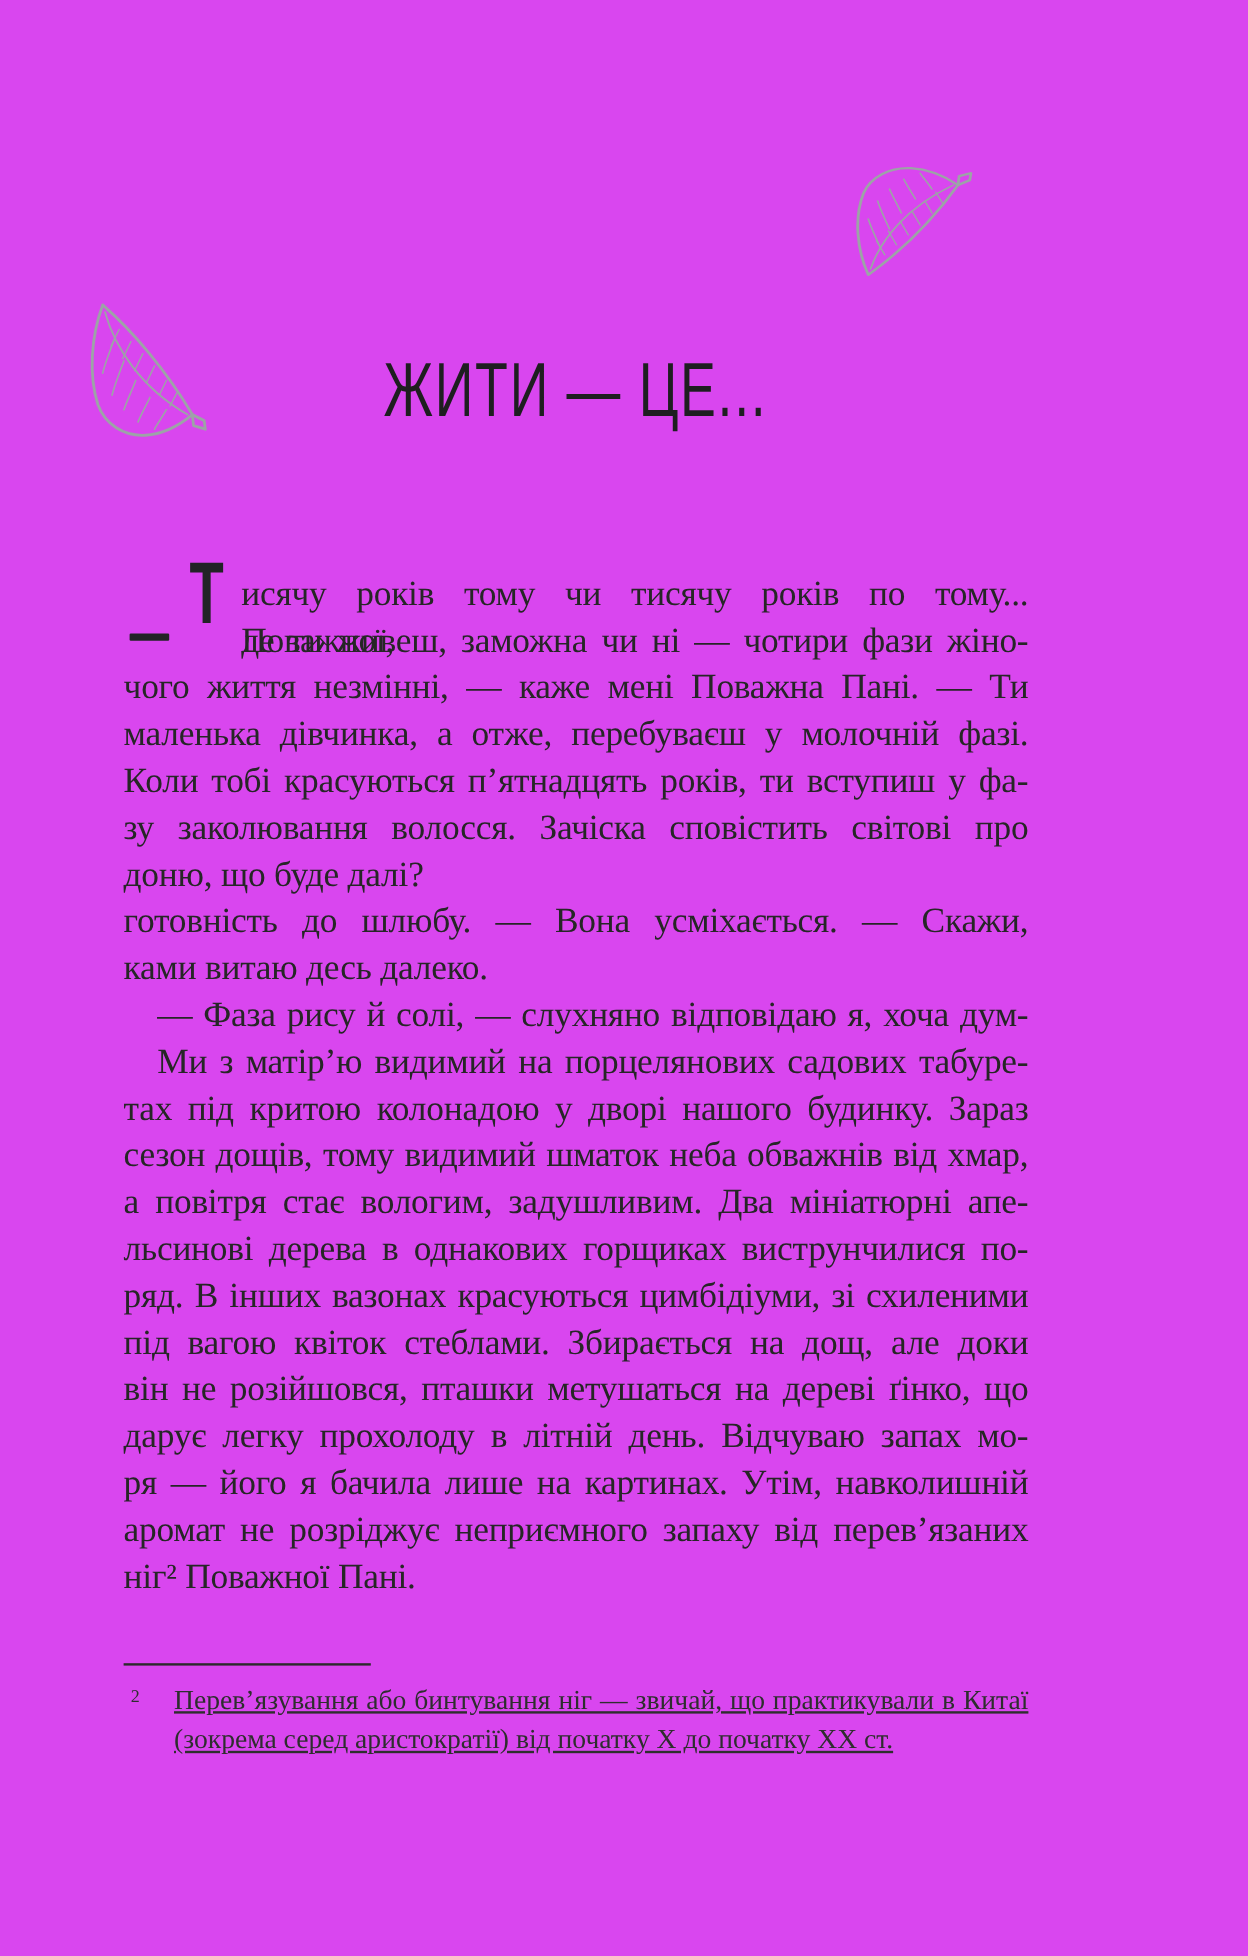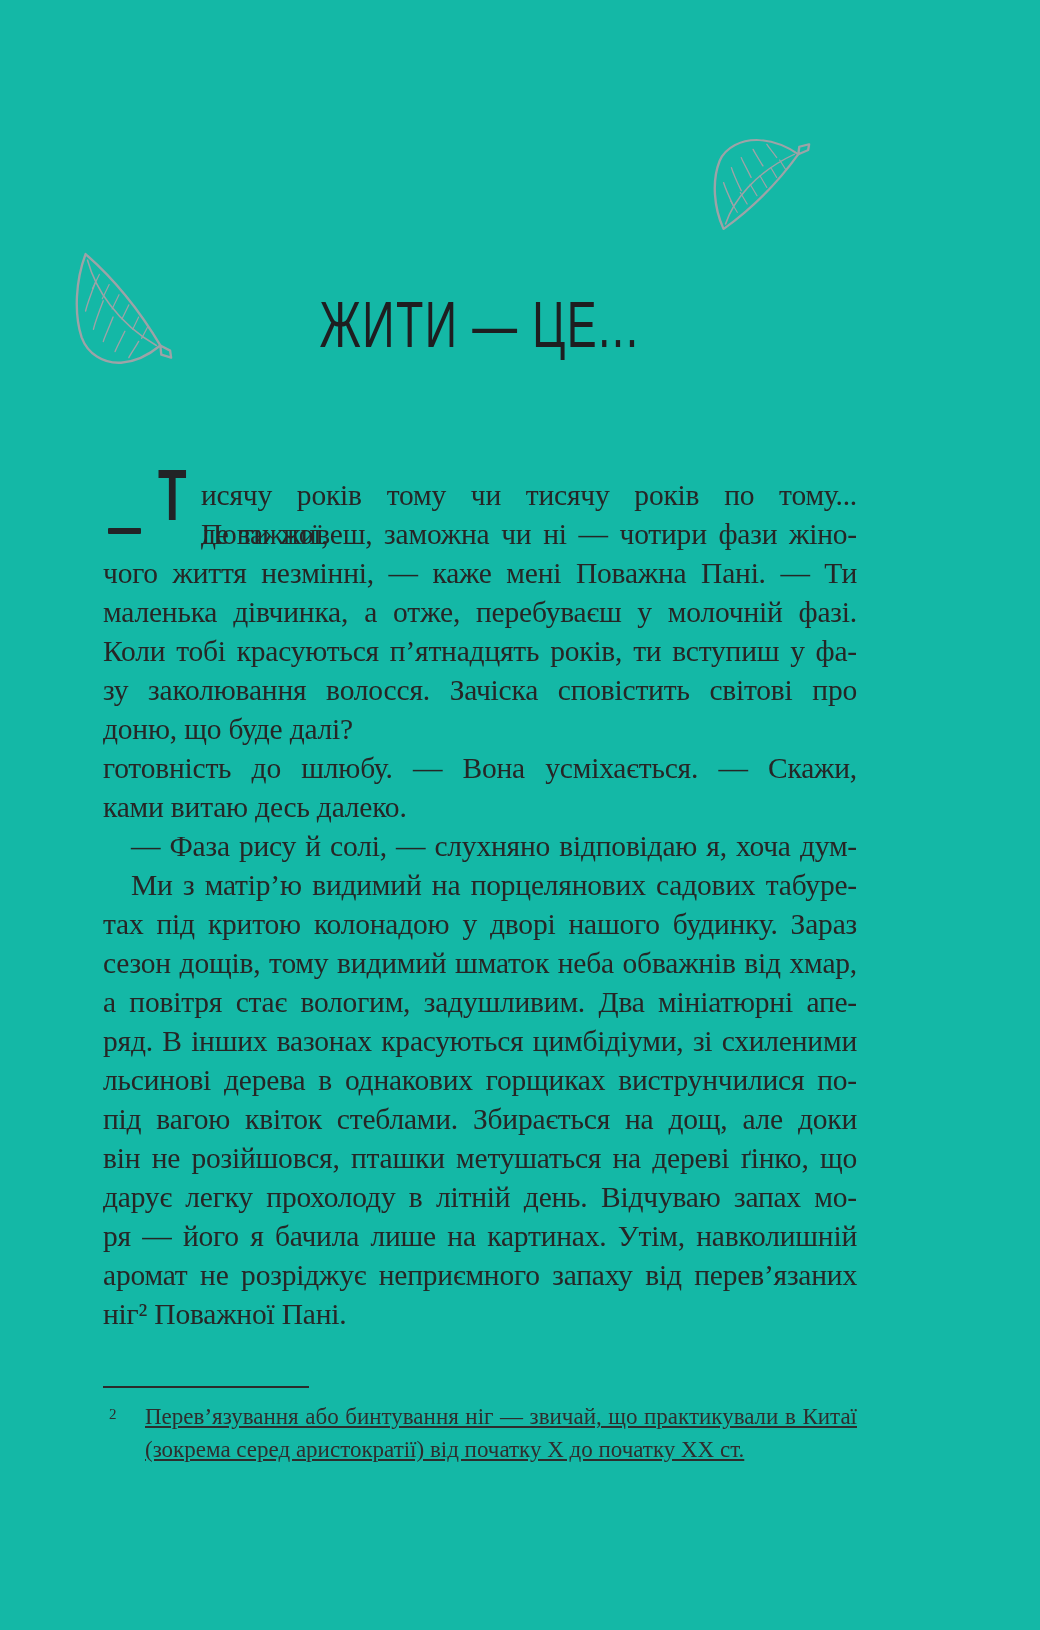--- a/index.html
+++ b/index.html
@@ -1,21 +1,21 @@
 <!DOCTYPE html>
 <html lang="uk"><head>
 <meta charset="utf-8">
 <style>
   html,body{margin:0;padding:0;}
   body{
     width:1040px;height:1630px;position:relative;
     background:#ffffff;overflow:hidden;
     font-family:"Liberation Serif", serif;
   }
-  .page{position:absolute;inset:0;background:#14b8a6;}
+  .page{position:absolute;inset:0;background:#d946ef;}
 
   
   .leaf{position:absolute;}
   .leaf-right{left:698px;top:126px;width:118px;height:108px;}
   .leaf-left{left:60px;top:248px;width:118px;height:132px;}
 
   
   .title-row{
     position:absolute;left:103px;top:293px;width:754px;
     display:flex;justify-content:center;
@@ -122,22 +122,22 @@
     <div class="para2">
       <div class="line last">ками витаю десь далеко.</div>
       <div class="line indent">— Фаза рису й солі, — слухняно відповідаю я, хоча дум-</div>
     </div>
 
     <div class="para3">
       <div class="line indent">Ми з матір’ю видимий на порцелянових садових табуре-</div>
       <div class="line">тах під критою колонадою у дворі нашого будинку. Зараз</div>
       <div class="line">сезон дощів, тому видимий шматок неба обважнів від хмар,</div>
       <div class="line">а повітря стає вологим, задушливим. Два мініатюрні апе-</div>
+      <div class="line">льсинові дерева в однакових горщиках виструнчилися по-</div>
       <div class="line">ряд. В інших вазонах красуються цимбідіуми, зі схиленими</div>
-      <div class="line">льсинові дерева в однакових горщиках виструнчилися по-</div>
       <div class="line">під вагою квіток стеблами. Збирається на дощ, але доки</div>
       <div class="line">він не розійшовся, пташки метушаться на дереві ґінко, що</div>
       <div class="line">дарує легку прохолоду в літній день. Відчуваю запах мо-</div>
       <div class="line">ря — його я бачила лише на картинах. Утім, навколишній</div>
       <div class="line">аромат не розріджує неприємного запаху від перев’язаних</div>
       <div class="line last">ніг² Поважної Пані.</div>
     </div>
 
   </div>
 

